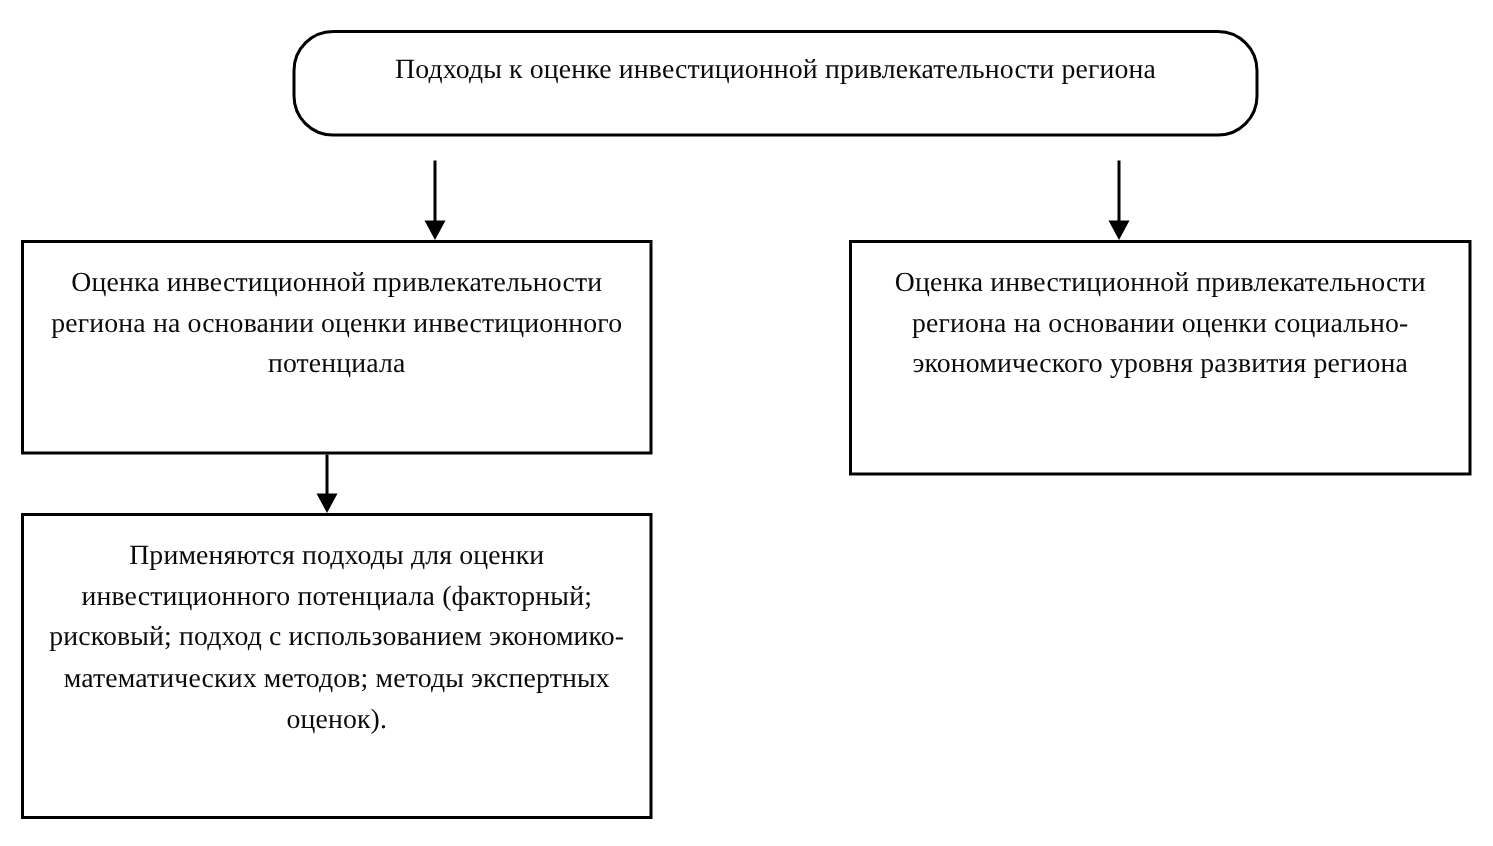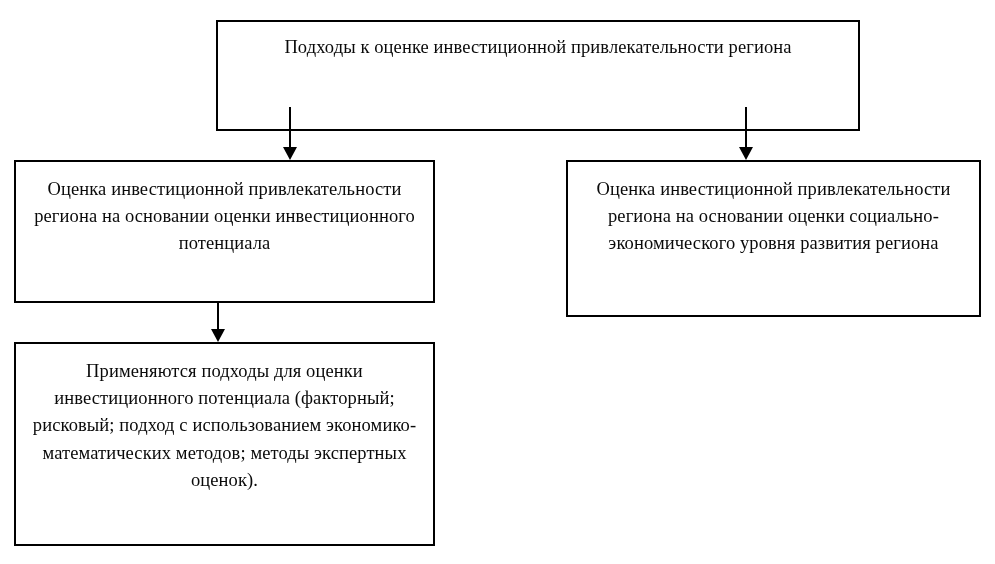--- a/index.html
+++ b/index.html
@@ -33,25 +33,26 @@
     text-align: center;
     line-height: 1.47;
     font-size: 18.5px;
     letter-spacing: 0.1px;
     white-space: pre-line;
     color: #0a0a0a;
   }
 
   
   #node-root {
-    left: 216px;
+    left: 195px;
     top: 20px;
     width: 644px;
-    height: 111px;
+    height: 71px;
     padding: 12px 16px 0 16px;
+    border-radius: 27px;
   }
   #node-potential {
     left: 14px;
     top: 160px;
     width: 421px;
     height: 143px;
     padding: 14px 10px 0 10px;
   }
   #node-socio {
     left: 566px;

